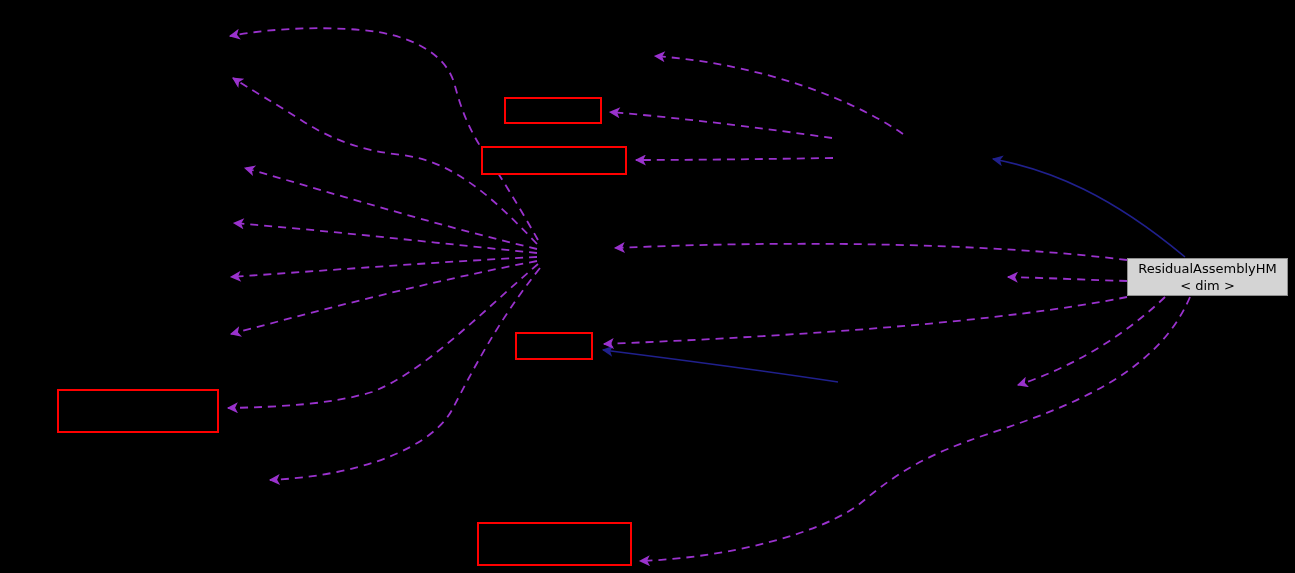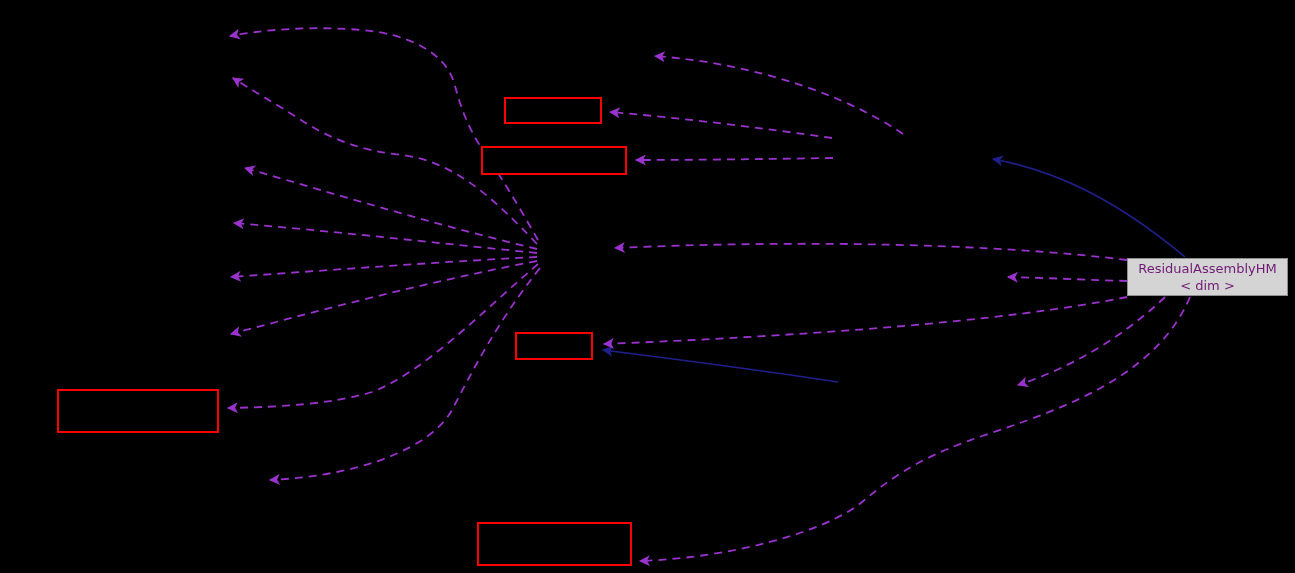--- a/index.html
+++ b/index.html
@@ -66,17 +66,17 @@
       <path d="M 1185 257 C 1112 196, 1052 170, 993 159" fill="none" stroke="#20208d" stroke-width="1.6" marker-end="url(#arrow-inheritance_edge)"></path>
       <path d="M 838 382 C 772 372, 682 360, 603 350" fill="none" stroke="#20208d" stroke-width="1.6" marker-end="url(#arrow-inheritance_edge)"></path>
       <path d="M 1127 297 C 1002 322, 802 336, 604 344" fill="none" stroke="#9a32cd" stroke-width="1.8" stroke-dasharray="8,6" marker-end="url(#arrow-usage_edge)"></path>
       <rect x="505" y="98" width="96" height="25" fill="#000000" stroke="#ff0000" stroke-width="2"></rect>
       <rect x="482" y="147" width="144" height="27" fill="#000000" stroke="#ff0000" stroke-width="2"></rect>
       <rect x="516" y="333" width="76" height="26" fill="#000000" stroke="#ff0000" stroke-width="2"></rect>
       <rect x="58" y="390" width="160" height="42" fill="#000000" stroke="#ff0000" stroke-width="2"></rect>
       <rect x="478" y="523" width="153" height="42" fill="#000000" stroke="#ff0000" stroke-width="2"></rect>
     </svg>
 
-  <div class="node-highlight" id="highlight-node" style="left: 1127px; top: 258px; width: 161px; height: 38px; background: rgb(212, 212, 212); border-color: rgb(143, 143, 143); color: #701a75;">
+  <div class="node-highlight" id="highlight-node" style="left: 1127px; top: 258px; width: 161px; height: 38px; background: rgb(212, 212, 212); border-color: rgb(143, 143, 143); color: #000000;">
     <span>ResidualAssemblyHM</span>
     <span>&lt; dim &gt;</span>
   </div>
 </div>
 
 </body></html>

